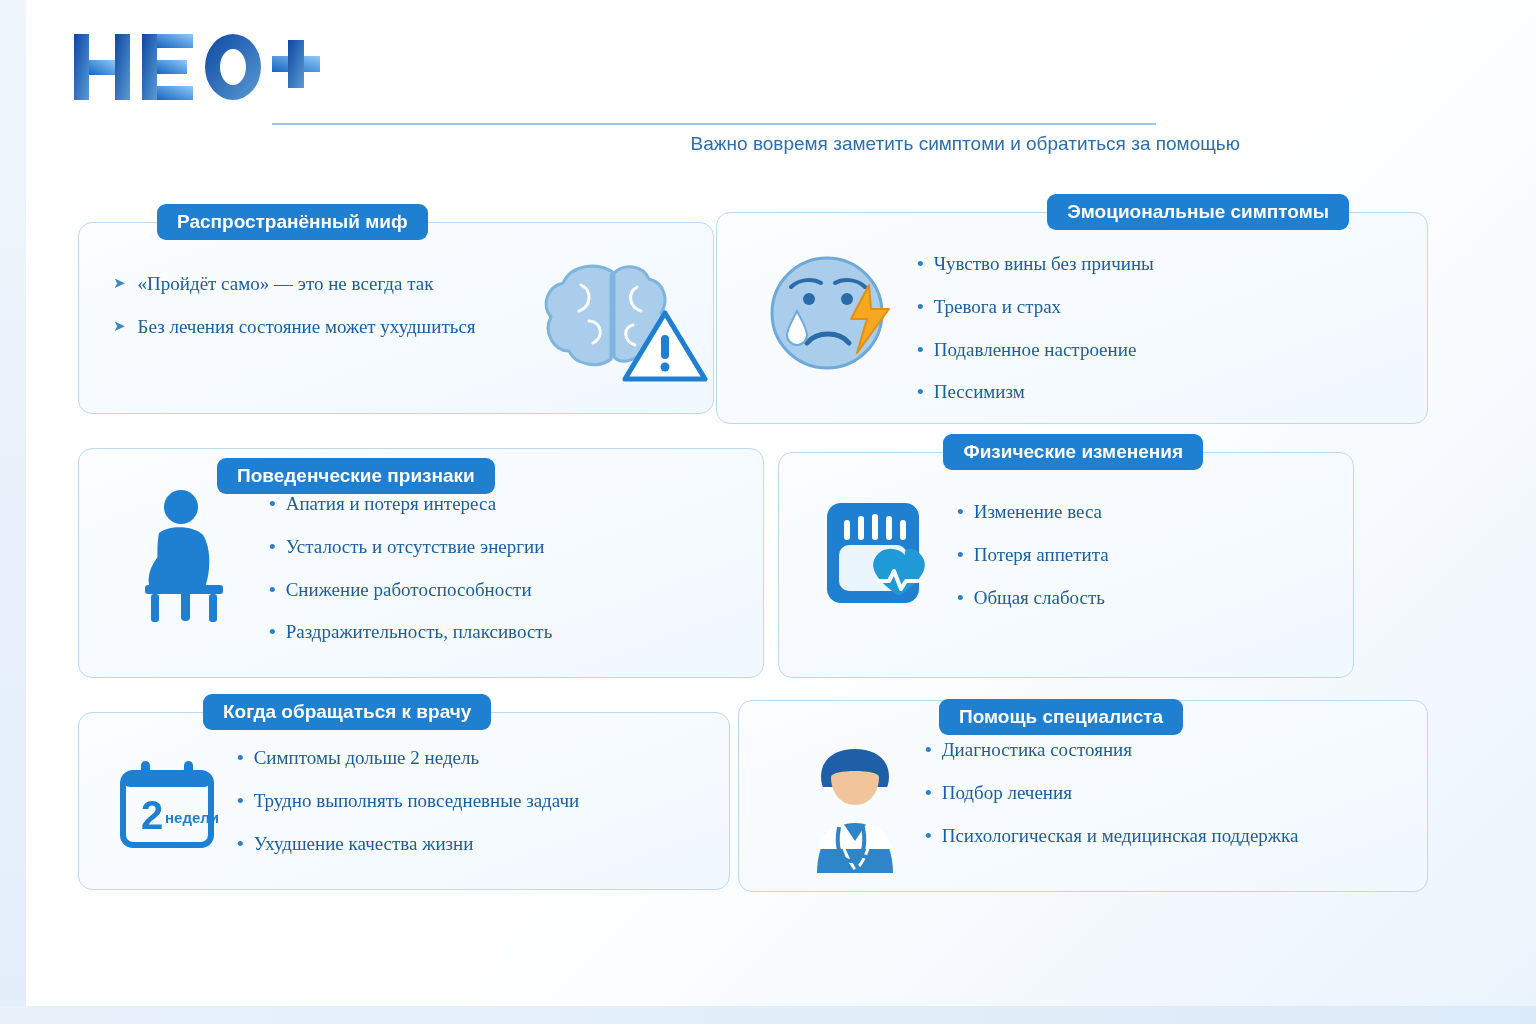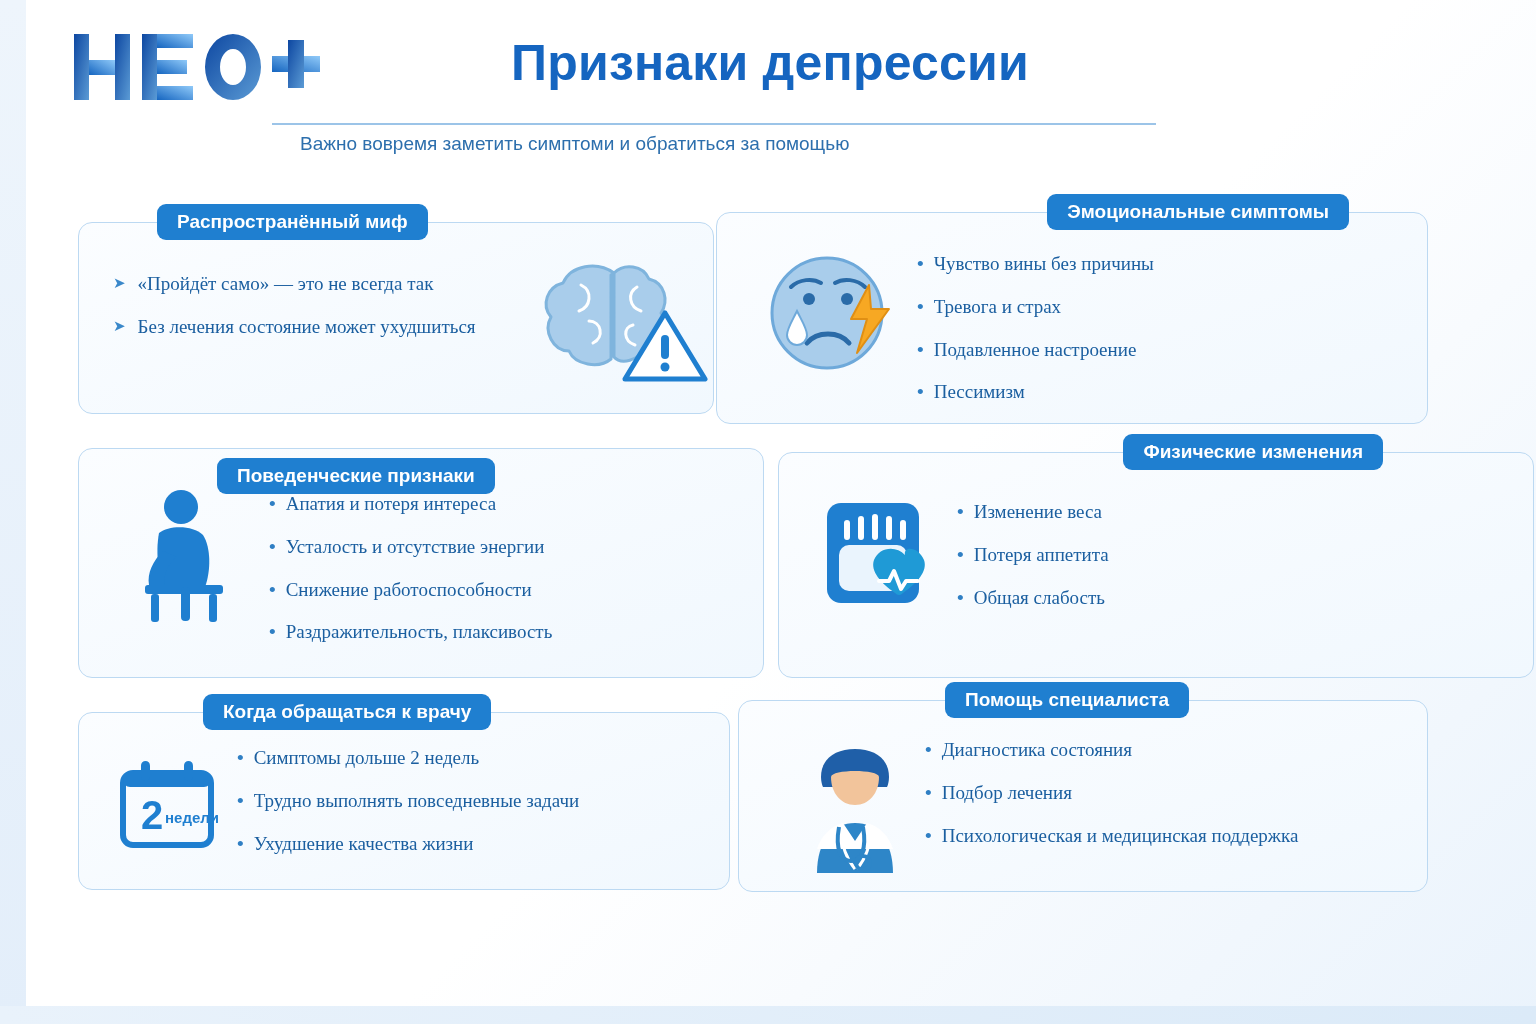--- a/index.html
+++ b/index.html
@@ -66,21 +66,21 @@
     top: 123px;
     width: 884px;
     height: 2px;
     background: #9cc4e8;
   }
   .subtitle {
     position: absolute;
     left: 300px;
     top: 133px;
     width: 940px;
-    text-align: left;
+    text-align: right;
     font-size: 19px;
     color: #2d6fad;
   }
 
   
   .card {
     position: absolute;
     border: 1px solid #bcd9f2;
     border-radius: 14px;
     background: linear-gradient(160deg, #fbfdff 0%, #f1f8fe 100%);
@@ -131,21 +131,21 @@
 
   .icon-box {
     position: absolute;
   }
   .icon-box svg { display: block; }
 
   
   #card-myth       { left: 78px;  top: 222px; width: 636px; height: 192px; }
   #card-emotional  { left: 716px; top: 212px; width: 712px; height: 212px; }
   #card-behaviour  { left: 78px;  top: 448px; width: 686px; height: 230px; }
-  #card-physical   { left: 778px; top: 452px; width: 756px; height: 226px; }
+  #card-physical   { left: 778px; top: 452px; width: 576px; height: 226px; }
   #card-when       { left: 78px;  top: 712px; width: 652px; height: 178px; }
   #card-help       { left: 738px; top: 700px; width: 690px; height: 192px; }
 </style>
 </head>
 <body>
 
 <div class="poster">
   <div class="edge-left"></div>
   <div class="edge-bottom"></div>
 
@@ -171,21 +171,20 @@
         <rect x="85" y="6" width="36" height="14" fill="url(#lg2)"></rect>
         <rect x="85" y="32" width="30" height="14" fill="url(#lg2)"></rect>
         <rect x="85" y="58" width="36" height="14" fill="url(#lg2)"></rect>
 
         <path d="M133 39 A28 33 0 1 1 189 39 A28 33 0 1 1 133 39 Z M148 39 A13 18 0 1 0 174 39 A13 18 0 1 0 148 39 Z" fill="url(#lg1)"></path>
 
         <rect x="200" y="28" width="48" height="16" fill="url(#lg2)"></rect>
         <rect x="216" y="12" width="16" height="48" fill="url(#lg1)"></rect>
       </svg>
     </div>
-    <div class="title">Признаки депрессии</div>
     <div class="title-rule"></div>
     <div class="subtitle">Важно вовремя заметить симптоми и обратиться за помощью</div>
   </div>
 
   <div class="card" id="card-myth">
     <div class="card-badge badge-left">Распространённый миф</div>
 
     <div class="bullets" style="left:34px; top:50px; width:420px;">
       <div class="bullet">
         <span class="arrow">➤</span>
@@ -333,21 +332,21 @@
         <span class="txt">Трудно выполнять повседневные задачи</span>
       </div>
       <div class="bullet">
         <span class="dot">•</span>
         <span class="txt">Ухудшение качества жизни</span>
       </div>
     </div>
   </div>
 
   <div class="card" id="card-help">
-    <div class="card-badge" style="left:206px;">Помощь специалиста</div>
+    <div class="card-badge" style="left:200px;margin-top:17px;">Помощь специалиста</div>
 
     <div class="icon-box" style="left:42px; top:40px;">
       <svg width="150" height="140" viewBox="0 0 150 140">
         <path d="M40 36 c0 -18 14 -28 34 -28 c20 0 34 10 34 28 c0 4 -1 8 -2 10 l-64 0 c-1 -2 -2 -6 -2 -10 Z" fill="#1f5fa8"></path>
         <path d="M50 36 c0 16 10 28 24 28 c14 0 24 -12 24 -28 c0 -8 -48 -8 -48 0 Z" fill="#f2c49b"></path>
         <path d="M36 132 c0 -32 16 -50 38 -50 c22 0 38 18 38 50 Z" fill="#2e86c8"></path>
         <path d="M62 82 l12 18 l12 -18 c14 4 22 14 26 26 l-76 0 c4 -12 12 -22 26 -26 Z" fill="#ffffff"></path>
         <path d="M60 84 c0 22 6 34 14 44 M90 84 c0 22 -6 34 -14 44" stroke="#ffffff" stroke-width="3" fill="none"></path>
         <path d="M58 86 c-4 22 2 34 12 34 c10 0 16 -12 12 -34" fill="none" stroke="#2e86c8" stroke-width="4"></path>
         <circle cx="82" cy="122" r="7" fill="none" stroke="#2e86c8" stroke-width="4"></circle>

